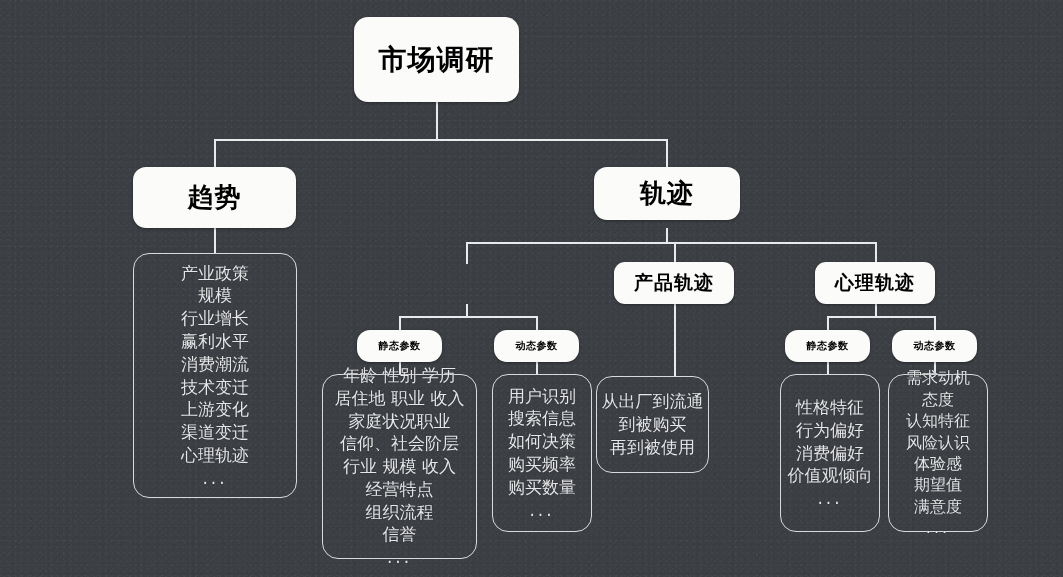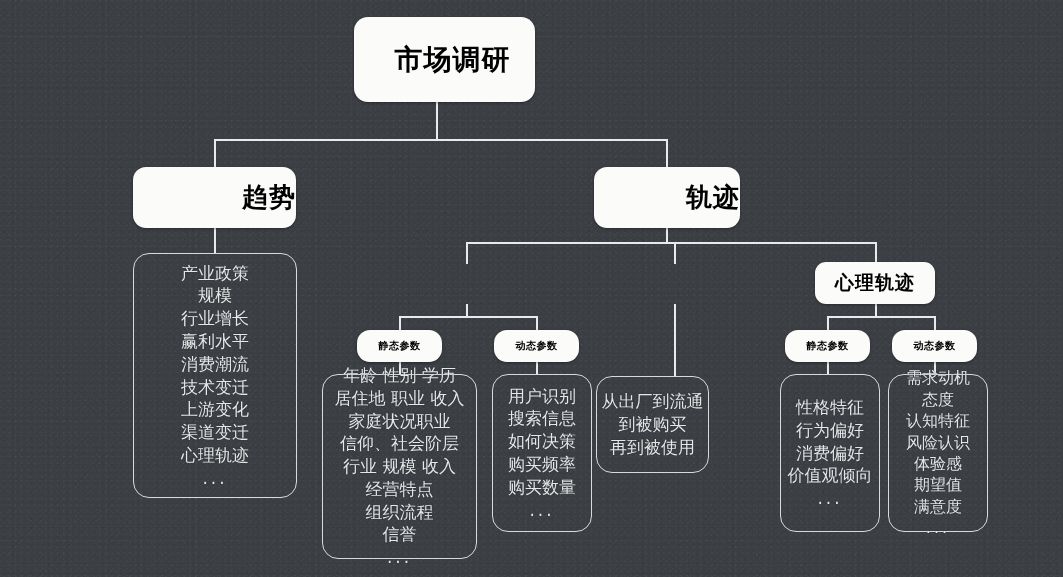--- a/index.html
+++ b/index.html
@@ -33,22 +33,22 @@
     position:absolute;
     background:#fbfbfa;
     border-radius:12px;
     display:flex;align-items:center;justify-content:center;
     color:#000;
     font-weight:700;
     letter-spacing:1px;
     box-shadow:0 1px 3px rgba(0,0,0,.35);
     text-align:center;
   }
-  .node.root{font-size:28px;border-radius:14px;padding-left:16px;}
-  .node.lvl2{font-size:26px;border-radius:13px;justify-content:flex-end;}
+  .node.root{font-size:28px;border-radius:14px;}
+  .node.lvl2{font-size:26px;border-radius:13px;}
   .node.lvl3{font-size:19px;border-radius:11px;}
   .node.lvl4{font-size:10px;border-radius:13px;letter-spacing:.5px;}
 
   
   .leaf{
     position:absolute;
     border:1.6px solid #d9dadd;
     border-radius:16px;
     background:transparent;
     color:#e6e7e9;
@@ -105,25 +105,28 @@
   <div class="conn v" style="left:934px;top:362px;height:12px;"></div>
 
   <div class="node root" style="left:354px;top:17px;width:165px;height:85px;">
     <span>市场调研</span>
   </div>
 
   <div class="node lvl2" style="left:133px;top:167px;width:163px;height:61px;">
     <span>趋势</span>
   </div>
 
-  <div class="node lvl2" style="left:594px;top:167px;width:146px;height:61px;">
+  <div class="node lvl2" style="left:594px;top:167px;width:146px;height:53px;">
     <span>轨迹</span>
   </div>
 
 
+  <div class="node lvl3" style="left:614px;top:262px;width:120px;height:42px;">
+    <span>产品轨迹</span>
+  </div>
 
   <div class="node lvl3" style="left:815px;top:262px;width:120px;height:42px;">
     <span>心理轨迹</span>
   </div>
 
   <div class="node lvl4" style="left:357px;top:330px;width:85px;height:32px;">
     <span>静态参数</span>
   </div>
 
   <div class="node lvl4" style="left:494px;top:330px;width:85px;height:32px;">

